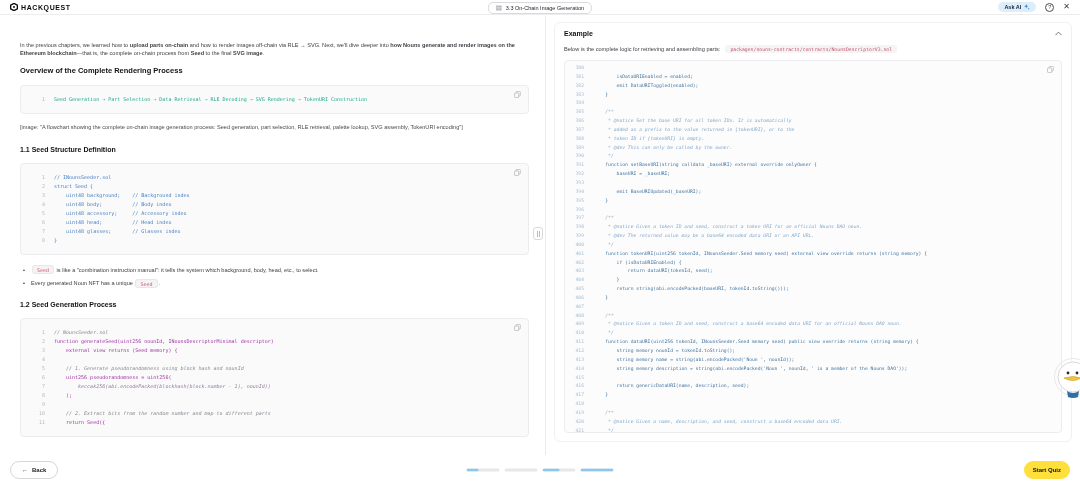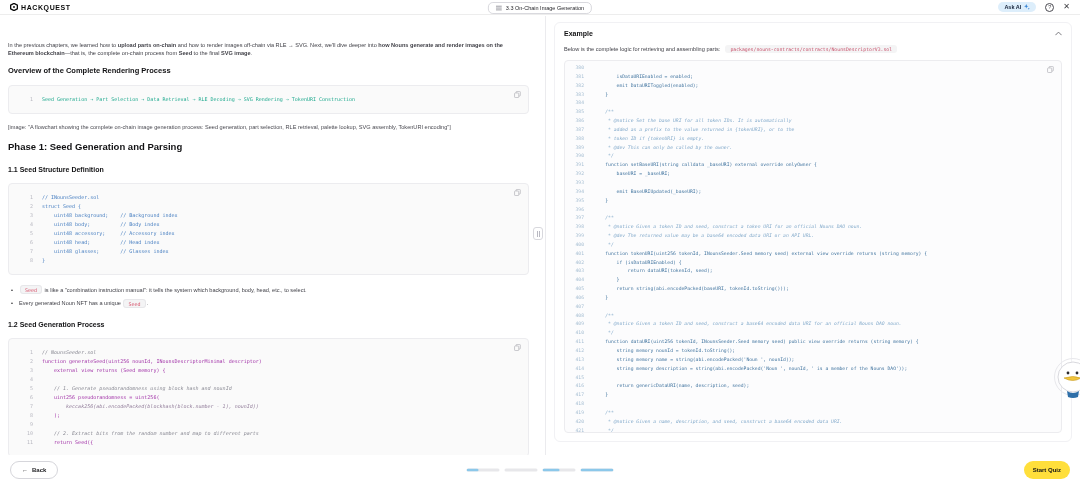--- a/index.html
+++ b/index.html
@@ -17,21 +17,21 @@
     background:#fff; padding:2px 7px; font-size:5.5px; color:#26262b; cursor:pointer; }
   .tb-right { margin-left:auto; display:flex; align-items:center; gap:9px; }
   .askai { display:flex; align-items:center; gap:3px; background:#ddeefb; border-radius:5px;
     padding:2px 6px; font-size:5.5px; font-weight:700; color:#16233a; cursor:pointer; }
   .help { width:9px; height:9px; border:1px solid #4b4b52; border-radius:50%; font-size:5.5px;
     display:flex; align-items:center; justify-content:center; color:#4b4b52; cursor:pointer; }
   .close { font-size:8px; color:#3c3c40; cursor:pointer; line-height:1; }
 
   
   .main { position:absolute; top:16px; left:0; right:0; bottom:0; display:flex; }
-  .left { width:546px; height:100%; padding:25px 17px 0 8px; overflow:hidden; background:#fff; }
+  .left { width:546px; height:100%; padding:25px 17px 0 20px; overflow:hidden; background:#fff; }
   .divider { position:absolute; left:545px; top:16px; bottom:30px; width:1px; background:#ebebee; z-index:5; }
   .divider-handle { position:absolute; left:533px; top:227px; width:10px; height:13px;
     border:1px solid #d8d8dd; border-radius:3px; background:#fff; z-index:6; cursor:col-resize;
     display:flex; align-items:center; justify-content:center; }
   .divider-handle i { display:block; width:3px; height:6px;
     border-left:1px solid #b9b9c2; border-right:1px solid #b9b9c2; }
   .right { flex:1; height:100%; padding:6px 8px 0 8px; background:#fff; }
 
   
   .para { font-size:5.6px; line-height:8.2px; color:#3f3f46; }
@@ -145,21 +145,20 @@
           <svg width="7" height="7" viewBox="0 0 10 10">
               <rect x="3" y="0.6" width="6" height="6.6" rx="1" fill="none" stroke="#9a9aa2" stroke-width="1"></rect>
               <rect x="0.8" y="2.8" width="6" height="6.6" rx="1" fill="#fafafa" stroke="#9a9aa2" stroke-width="1"></rect>
             </svg>
         </span>
       <div class="cl"><span class="ln">1</span><span class="ct">Seed Generation → Part Selection → Data Retrieval → RLE Decoding → SVG Rendering → TokenURI Construction</span></div>
         </div>
 
       <p class="img-note">[image: "A flowchart showing the complete on-chain image generation process: Seed generation, part selection, RLE retrieval, palette lookup, SVG assembly, TokenURI encoding"]</p>
 
-      <h1 class="phase">Phase 1: Seed Generation and Parsing</h1>
 
       <h3 class="sub">1.1 Seed Structure Definition</h3>
 
       <div class="cb cb-blue">
         <span class="copy-btn">
           <svg width="7" height="7" viewBox="0 0 10 10">
               <rect x="3" y="0.6" width="6" height="6.6" rx="1" fill="none" stroke="#9a9aa2" stroke-width="1"></rect>
               <rect x="0.8" y="2.8" width="6" height="6.6" rx="1" fill="#fafafa" stroke="#9a9aa2" stroke-width="1"></rect>
             </svg>
         </span>

